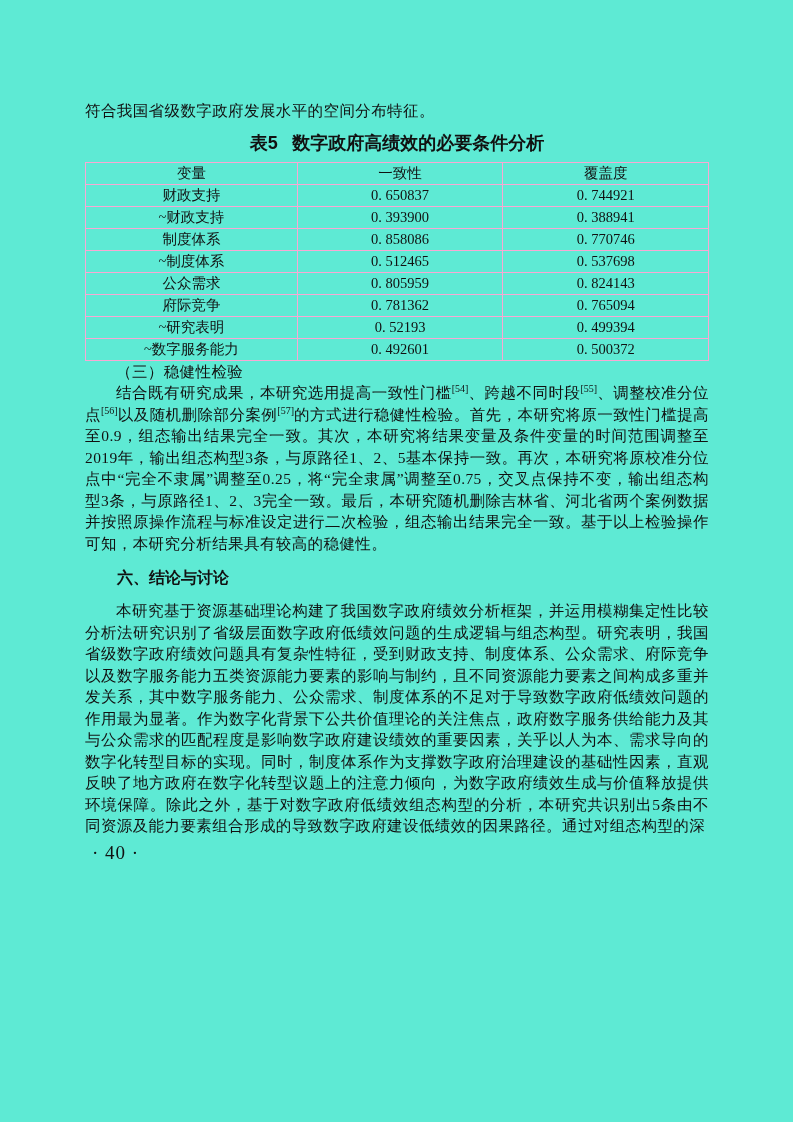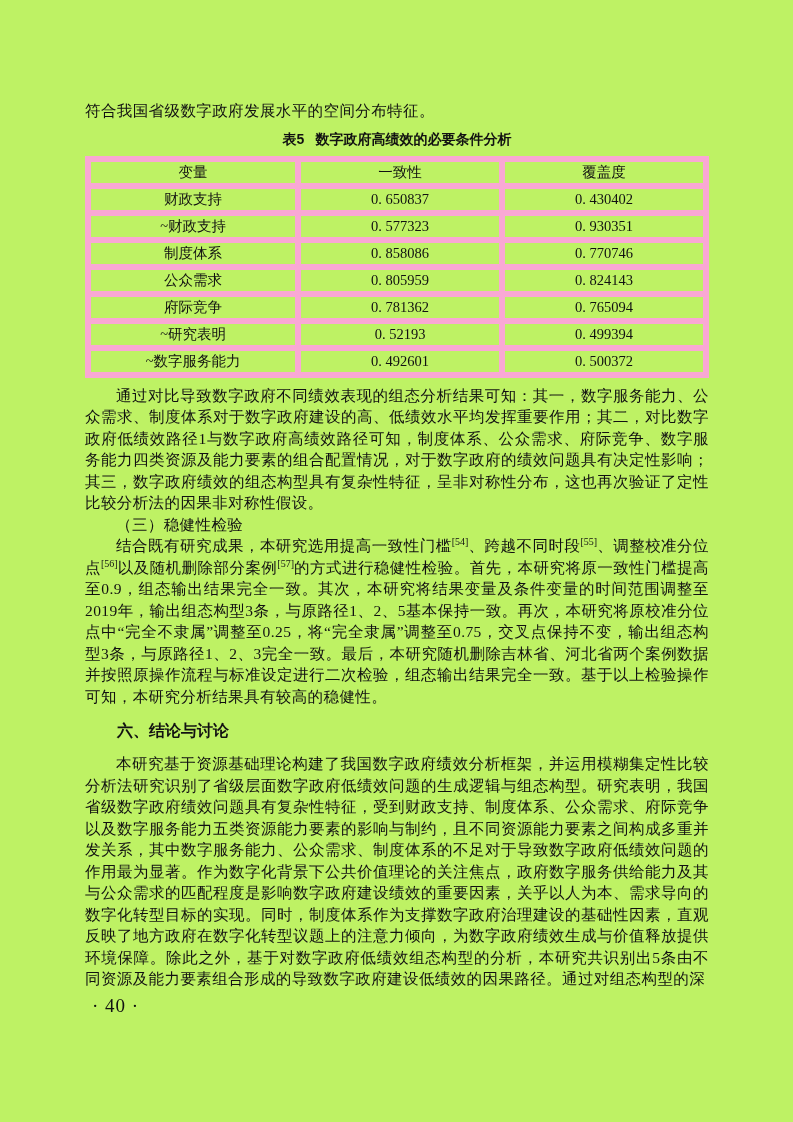--- a/index.html
+++ b/index.html
@@ -1,49 +1,49 @@
 <!DOCTYPE html>
 <html lang="zh"><head>
 <meta charset="utf-8">
 <style>
   html, body { margin: 0; padding: 0; background: #ffffff; }
   .page {
     width: 793px;
     height: 1122px;
-    background: #bef264;
+    background: #5eead4;
     color: #111111;
     font-family: "Liberation Serif", "DejaVu Serif", serif;
     box-sizing: border-box;
     padding: 100px 84px 0 85px;
     position: relative;
     overflow: hidden;
   }
   .body-text {
     font-size: 15.5px;
     line-height: 21.5px;
     letter-spacing: 0.4px;
     text-align: justify;
     margin: 0;
   }
   .indent { text-indent: 2em; }
   .table-caption {
     text-align: center;
     font-family: "Liberation Sans", "DejaVu Sans", sans-serif;
     font-weight: 700;
-    font-size: 14px;
+    font-size: 18px;
     margin: 9px 0 7px 0;
   }
   .table-caption .caption-label { margin-right: 0.8em; }
   table.necessity {
     width: 100%;
     border-collapse: collapse;
     table-layout: fixed;
   }
   table.necessity th, table.necessity td {
-    border: 6px solid #f9a8d4;
+    border: 1px solid #f9a8d4;
     height: 21px;
     text-align: center;
     vertical-align: middle;
     font-size: 14.5px;
     font-weight: 400;
     padding: 0 4px;
     font-family: "Liberation Serif", "DejaVu Serif", serif;
   }
   table.necessity col.c1 { width: 34%; }
   table.necessity col.c2 { width: 33%; }
@@ -90,31 +90,36 @@
       <tr id="table-head-row">
           <th>变量</th>
           <th>一致性</th>
           <th>覆盖度</th>
         </tr>
     </thead>
     <tbody id="table-body">
         <tr>
           <td>财政支持</td>
           <td>0. 650837</td>
-          <td>0. 430402</td>
+          <td>0. 744921</td>
         </tr>
         <tr>
           <td>~财政支持</td>
-          <td>0. 577323</td>
-          <td>0. 930351</td>
+          <td>0. 393900</td>
+          <td>0. 388941</td>
         </tr>
         <tr>
           <td>制度体系</td>
           <td>0. 858086</td>
           <td>0. 770746</td>
+        </tr>
+        <tr>
+          <td>~制度体系</td>
+          <td>0. 512465</td>
+          <td>0. 537698</td>
         </tr>
         <tr>
           <td>公众需求</td>
           <td>0. 805959</td>
           <td>0. 824143</td>
         </tr>
         <tr>
           <td>府际竞争</td>
           <td>0. 781362</td>
           <td>0. 765094</td>
@@ -125,21 +130,20 @@
           <td>0. 499394</td>
         </tr>
         <tr>
           <td>~数字服务能力</td>
           <td>0. 492601</td>
           <td>0. 500372</td>
         </tr>
       </tbody>
   </table>
 
-  <p class="body-text indent after-table">通过对比导致数字政府不同绩效表现的组态分析结果可知：其一，数字服务能力、公众需求、制度体系对于数字政府建设的高、低绩效水平均发挥重要作用；其二，对比数字政府低绩效路径1与数字政府高绩效路径可知，制度体系、公众需求、府际竞争、数字服务能力四类资源及能力要素的组合配置情况，对于数字政府的绩效问题具有决定性影响；其三，数字政府绩效的组态构型具有复杂性特征，呈非对称性分布，这也再次验证了定性比较分析法的因果非对称性假设。</p>
 
   <p class="body-text indent">（三）稳健性检验</p>
 
   <p class="body-text indent" id="robustness-paragraph"><span>结合既有研究成果，本研究选用提高一致性门槛</span><sup class="ref">[54]</sup><span>、跨越不同时段</span><sup class="ref">[55]</sup><span>、调整校准分位点</span><sup class="ref">[56]</sup><span>以及随机删除部分案例</span><sup class="ref">[57]</sup><span>的方式进行稳健性检验。首先，本研究将原一致性门槛提高至0.9，组态输出结果完全一致。其次，本研究将结果变量及条件变量的时间范围调整至2019年，输出组态构型3条，与原路径1、2、5基本保持一致。再次，本研究将原校准分位点中“完全不隶属”调整至0.25，将“完全隶属”调整至0.75，交叉点保持不变，输出组态构型3条，与原路径1、2、3完全一致。最后，本研究随机删除吉林省、河北省两个案例数据并按照原操作流程与标准设定进行二次检验，组态输出结果完全一致。基于以上检验操作可知，本研究分析结果具有较高的稳健性。</span></p>
 
   <h2 class="section-heading">六、结论与讨论</h2>
 
   <p class="body-text indent">本研究基于资源基础理论构建了我国数字政府绩效分析框架，并运用模糊集定性比较分析法研究识别了省级层面数字政府低绩效问题的生成逻辑与组态构型。研究表明，我国省级数字政府绩效问题具有复杂性特征，受到财政支持、制度体系、公众需求、府际竞争以及数字服务能力五类资源能力要素的影响与制约，且不同资源能力要素之间构成多重并发关系，其中数字服务能力、公众需求、制度体系的不足对于导致数字政府低绩效问题的作用最为显著。作为数字化背景下公共价值理论的关注焦点，政府数字服务供给能力及其与公众需求的匹配程度是影响数字政府建设绩效的重要因素，关乎以人为本、需求导向的数字化转型目标的实现。同时，制度体系作为支撑数字政府治理建设的基础性因素，直观反映了地方政府在数字化转型议题上的注意力倾向，为数字政府绩效生成与价值释放提供环境保障。除此之外，基于对数字政府低绩效组态构型的分析，本研究共识别出5条由不同资源及能力要素组合形成的导致数字政府建设低绩效的因果路径。通过对组态构型的深</p>
 
   <div class="page-number">· 40 ·</div>

